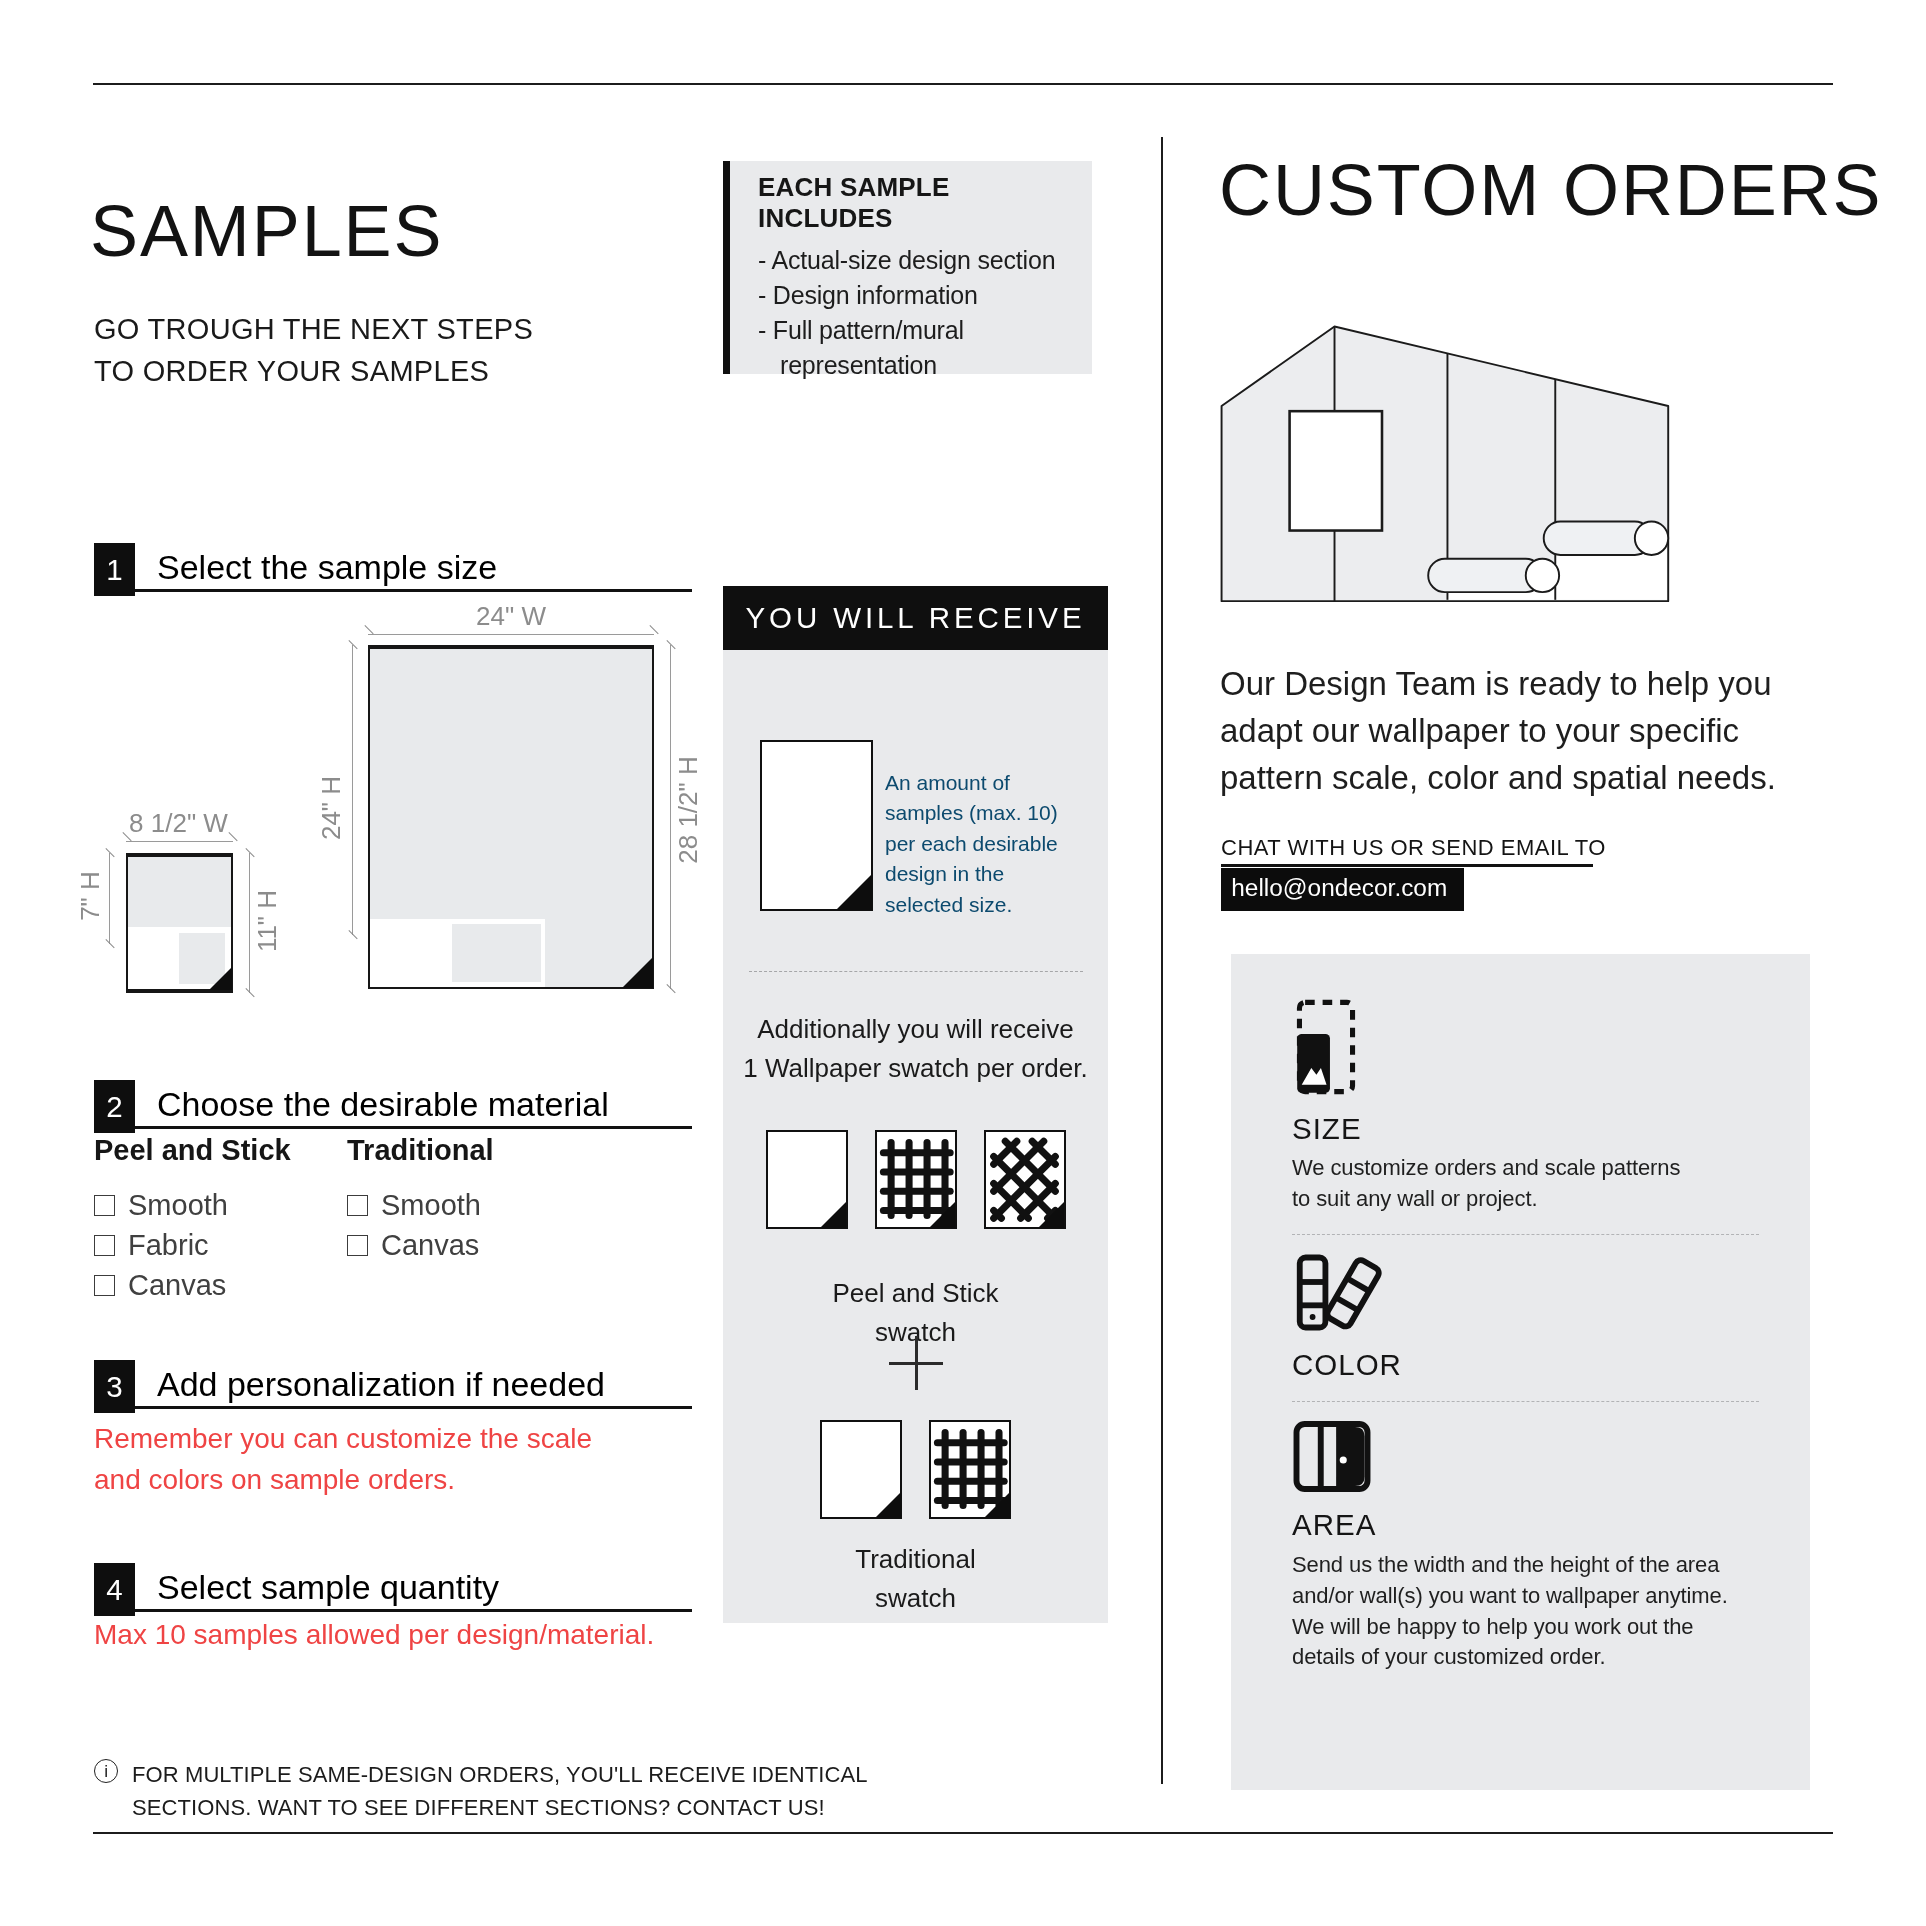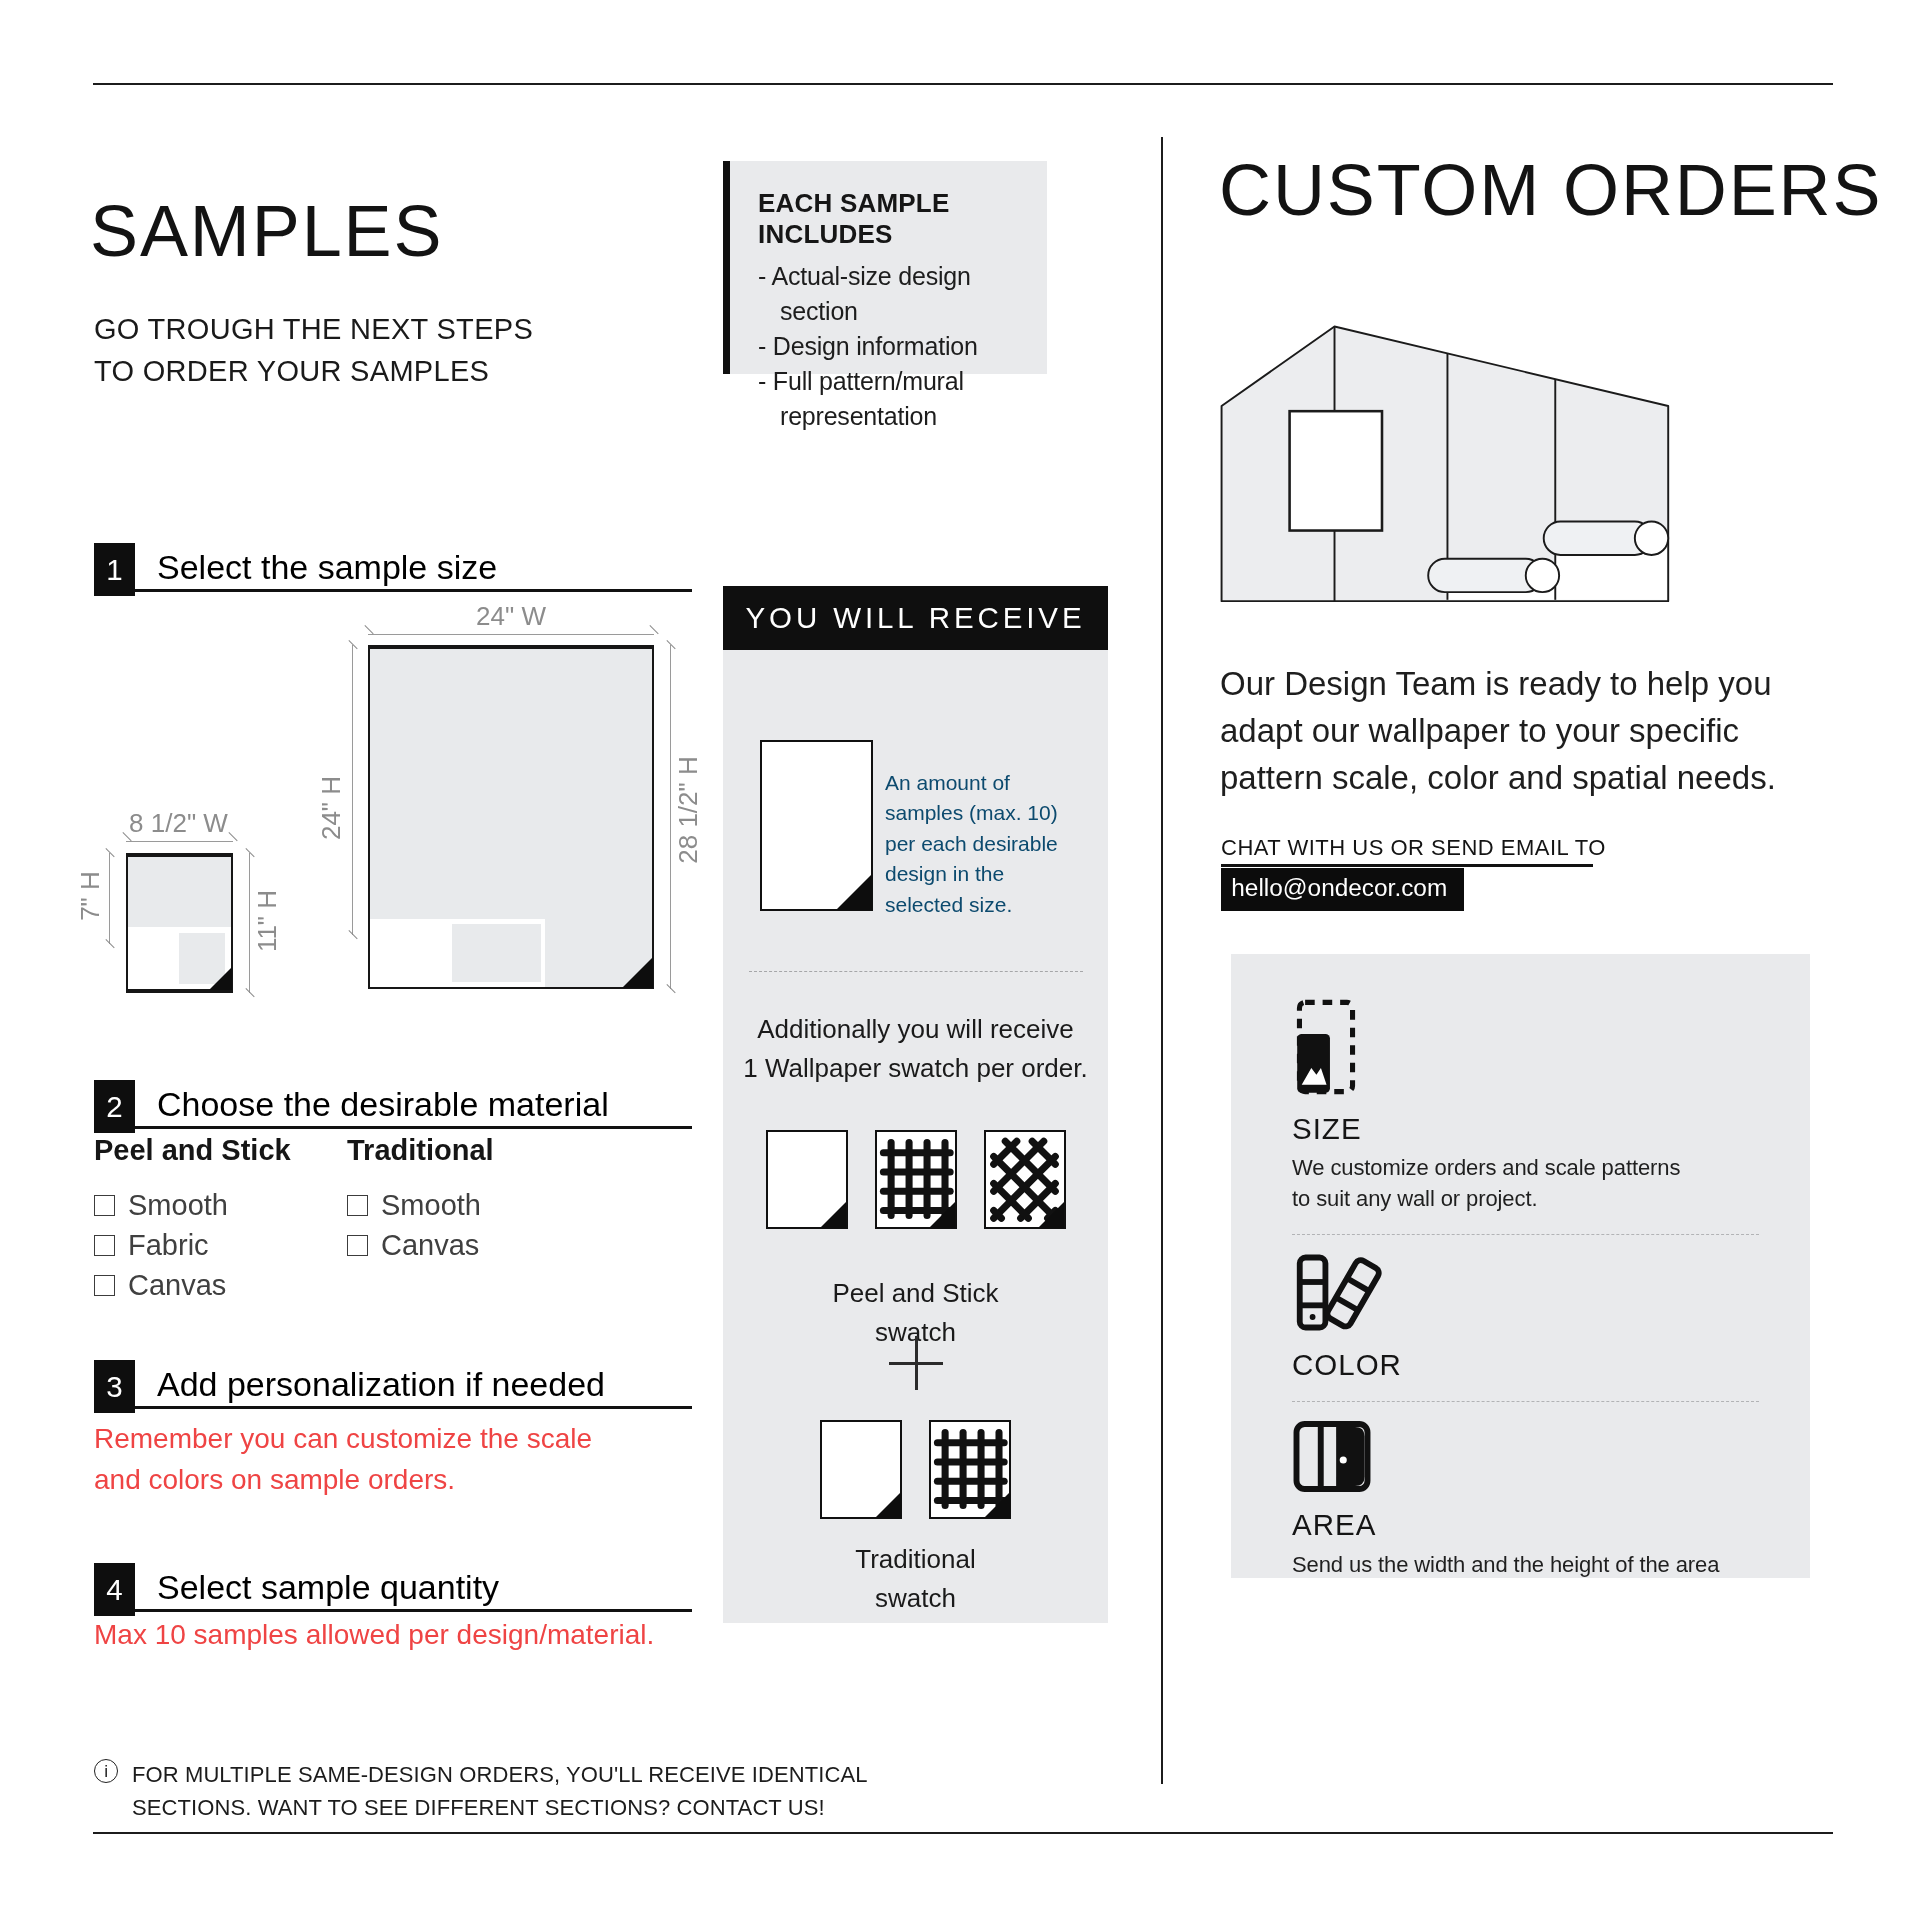--- a/index.html
+++ b/index.html
@@ -13,21 +13,21 @@
   #vdivider{position:absolute;left:1161px;top:137px;width:1.9px;height:1647px;background:#1c1c1c;}
 
   
   .h1{position:absolute;font-size:72px;letter-spacing:1.9px;color:#131313;white-space:nowrap;}
   #samples-title{left:90px;top:149px;margin-top:41px;}
   #custom-title{left:1219px;top:149px;}
 
   #intro{position:absolute;left:94px;top:309px;font-size:29px;line-height:1.44;letter-spacing:0.3px;white-space:pre-line;color:#1a1a1a;}
 
   
-  #includes-box{position:absolute;left:723px;top:161px;width:324px;height:213px;background:#e9eaec;border-left:7.7px solid #101010;box-sizing:border-box;padding:27px 14px 0 28px;}
+  #includes-box{position:absolute;left:723px;top:161px;width:369px;height:213px;background:#e9eaec;border-left:7.7px solid #101010;box-sizing:border-box;padding:11px 14px 0 28px;}
   .inc-title{font-size:26px;font-weight:bold;margin-bottom:9px;letter-spacing:0.2px;}
   .inc-item{font-size:25px;line-height:1.4;letter-spacing:-0.2px;padding-left:22px;text-indent:-22px;color:#1d1d1d;}
 
   
   .step{position:absolute;left:94px;width:598px;height:49px;}
   .step::after{content:"";position:absolute;left:0;bottom:0;width:100%;height:2.6px;background:#111;}
   .step-num{position:absolute;left:0;top:0;width:41px;height:53px;background:#0e0e0e;color:#fff;font-size:29.5px;display:flex;align-items:center;justify-content:center;z-index:2;}
   .step-label{position:absolute;left:63px;top:5.1px;font-size:34px;color:#000000;white-space:nowrap;}
   #step1{top:543px;} #step2{top:1080px;} #step3{top:1360px;} #step4{top:1563px;}
 
@@ -89,21 +89,21 @@
   #plus::before{content:"";position:absolute;left:0;top:26px;width:54px;height:3.2px;background:#2b2b2b;}
   #plus::after{content:"";position:absolute;left:26px;top:0;width:3.2px;height:54px;background:#2b2b2b;}
 
   
   #house{position:absolute;left:1219px;top:320px;}
   #custom-desc{position:absolute;left:1220px;top:661px;width:648px;font-size:33px;line-height:1.42;color:#1e1e1e;white-space:pre-line;}
   #chat-label{position:absolute;left:1221px;top:835px;font-size:22px;letter-spacing:0.5px;color:#141414;white-space:nowrap;}
   #chat-underline{position:absolute;left:1221px;top:864px;width:372px;height:2.6px;background:#111;}
   #email-box{position:absolute;left:1221px;top:868px;background:#0c0c0c;color:#fff;font-size:24.4px;padding:6.4px 16.7px 8.3px 10.3px;white-space:nowrap;}
 
-  #graybox{position:absolute;left:1231px;top:954px;width:579px;height:624px;background:#e9eaec;box-sizing:border-box;padding:45px 51px 19px 61px;overflow:hidden;}
+  #graybox{position:absolute;left:1231px;top:954px;width:579px;height:836px;background:#e9eaec;box-sizing:border-box;padding:45px 51px 19px 61px;overflow:hidden;}
   .gb-icon{display:block;margin-bottom:16.7px;}
   .gb-head{font-size:29.5px;letter-spacing:1px;color:#151515;margin-bottom:7.7px;}
   .gb-body{font-size:22px;line-height:1.4;color:#1f1f1f;white-space:pre-line;letter-spacing:-0.1px;}
   .gb-divider{border-top:1.9px dashed #b2b3b5;margin:19px 0;}
 </style>
 </head>
 <body>
 
 <div id="page">
 

